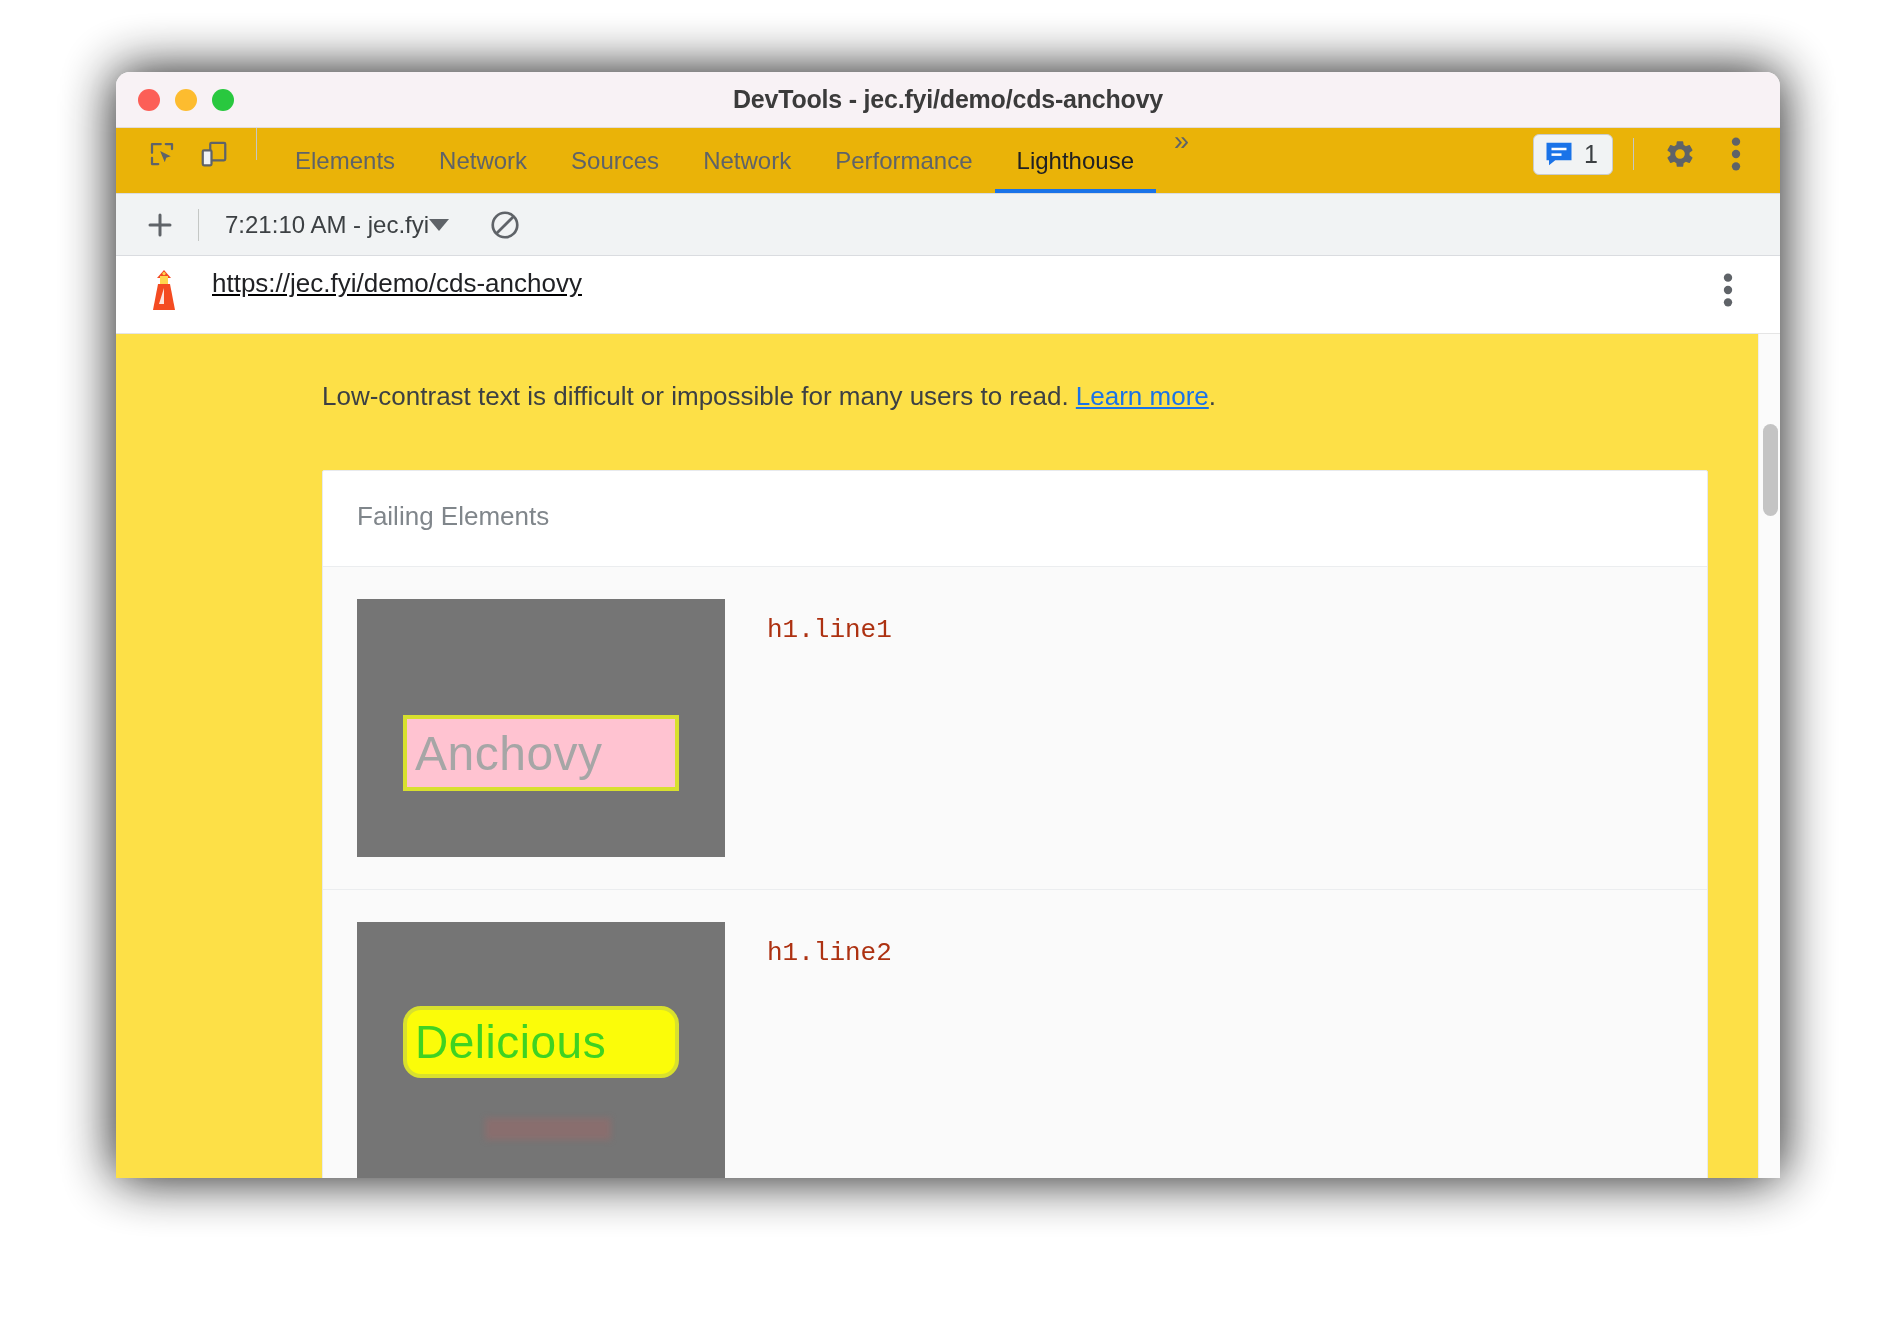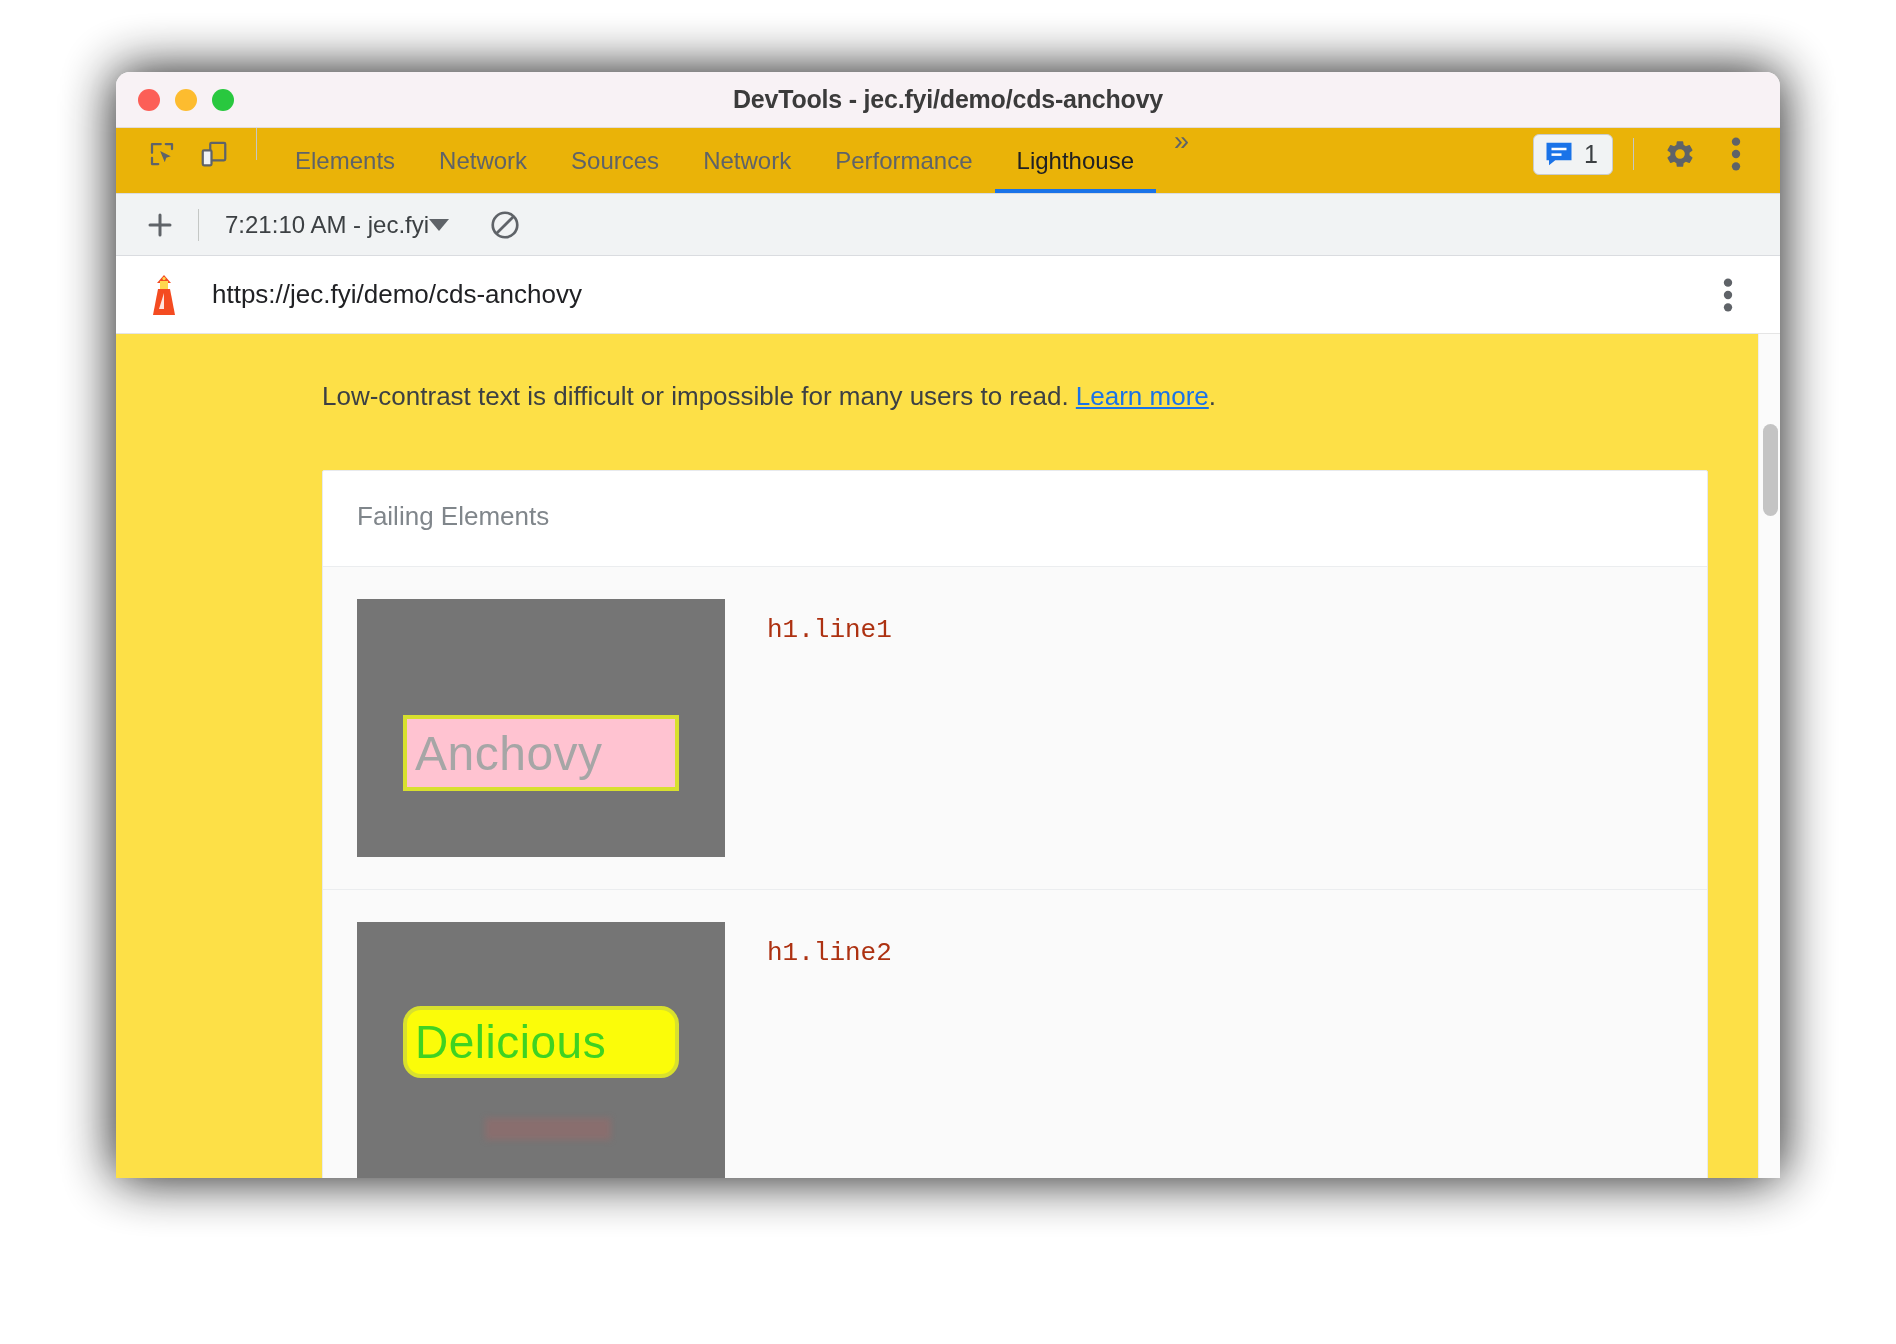--- a/index.html
+++ b/index.html
@@ -197,23 +197,24 @@
     display: flex; align-items: center; justify-content: center;
     cursor: pointer;
   }
 
   
   .report-header {
     height: 78px;
     background: #ffffff;
     border-bottom: 1px solid #e5e5e5;
     display: flex;
-    align-items: center;
-    padding: 0 30px 0 26px;
+    align-items: flex-start;
+    padding: 12px 30px 0 26px;
     flex: none;
+    text-decoration: underline;
   }
   .lh-icon { width: 44px; display:flex; justify-content:center; }
   .report-url {
     margin-left: 26px;
     font-size: 26px;
     color: #202124;
   }
   .report-menu {
     margin-left: auto;
     width: 44px; height: 44px;

